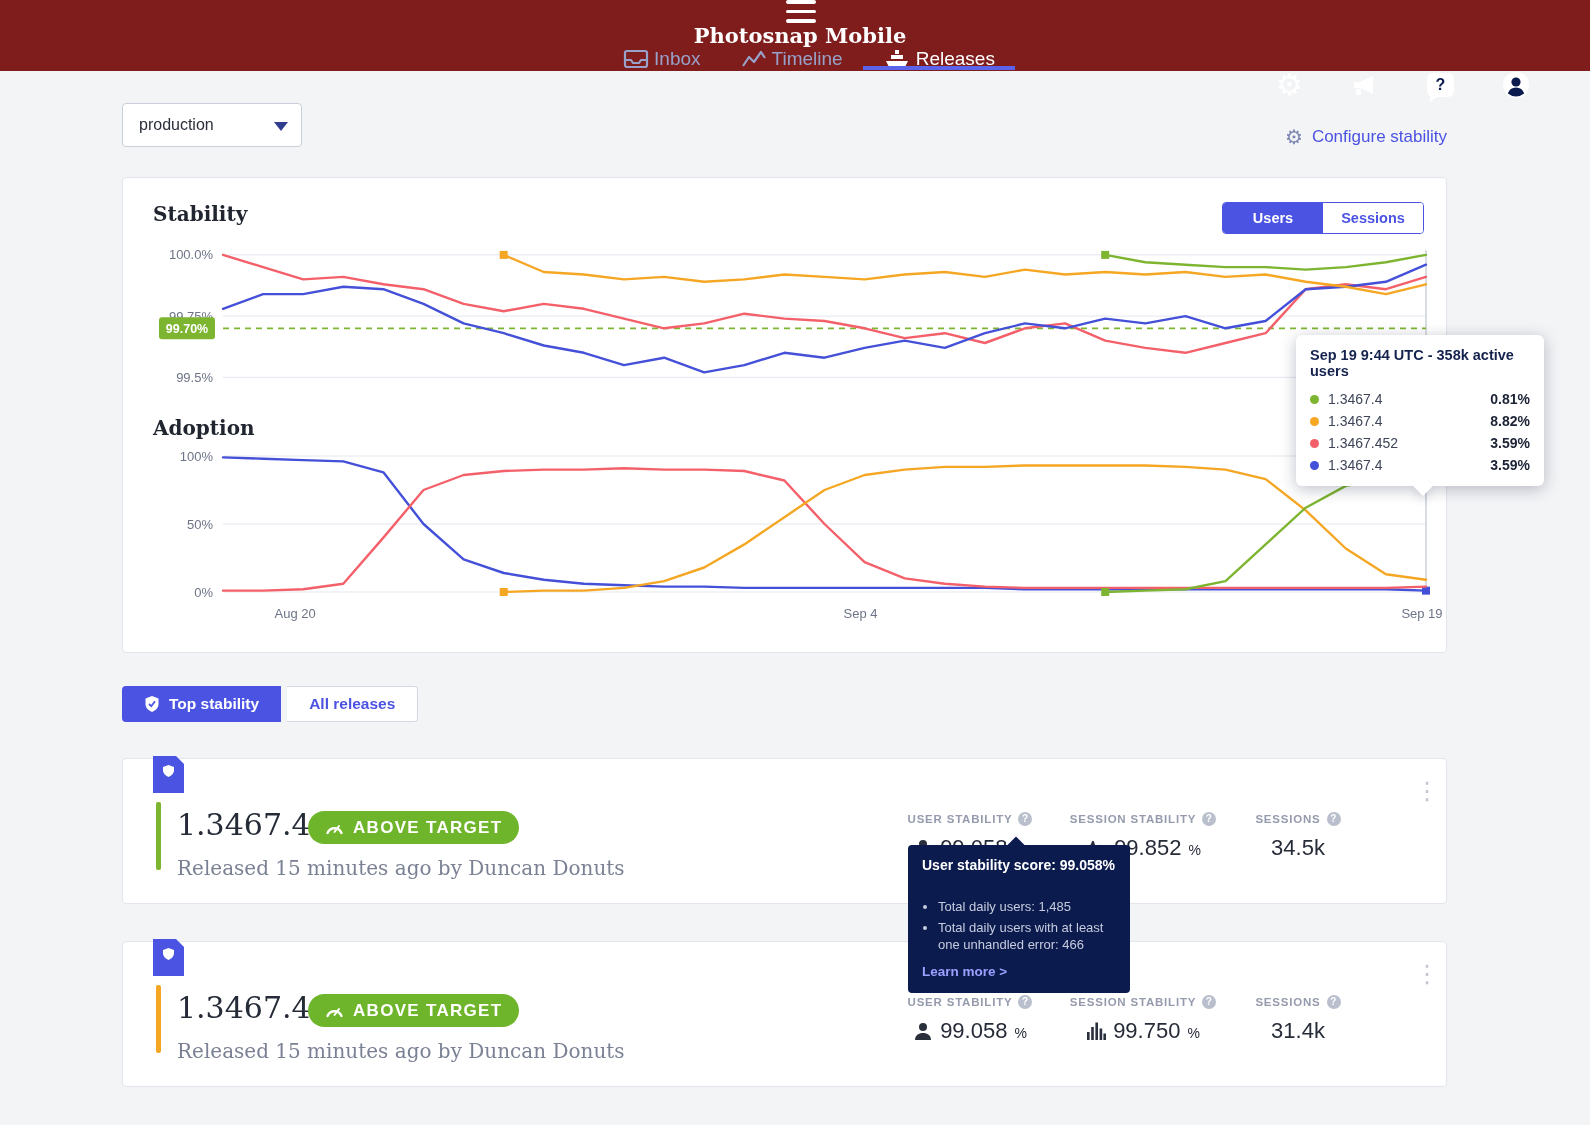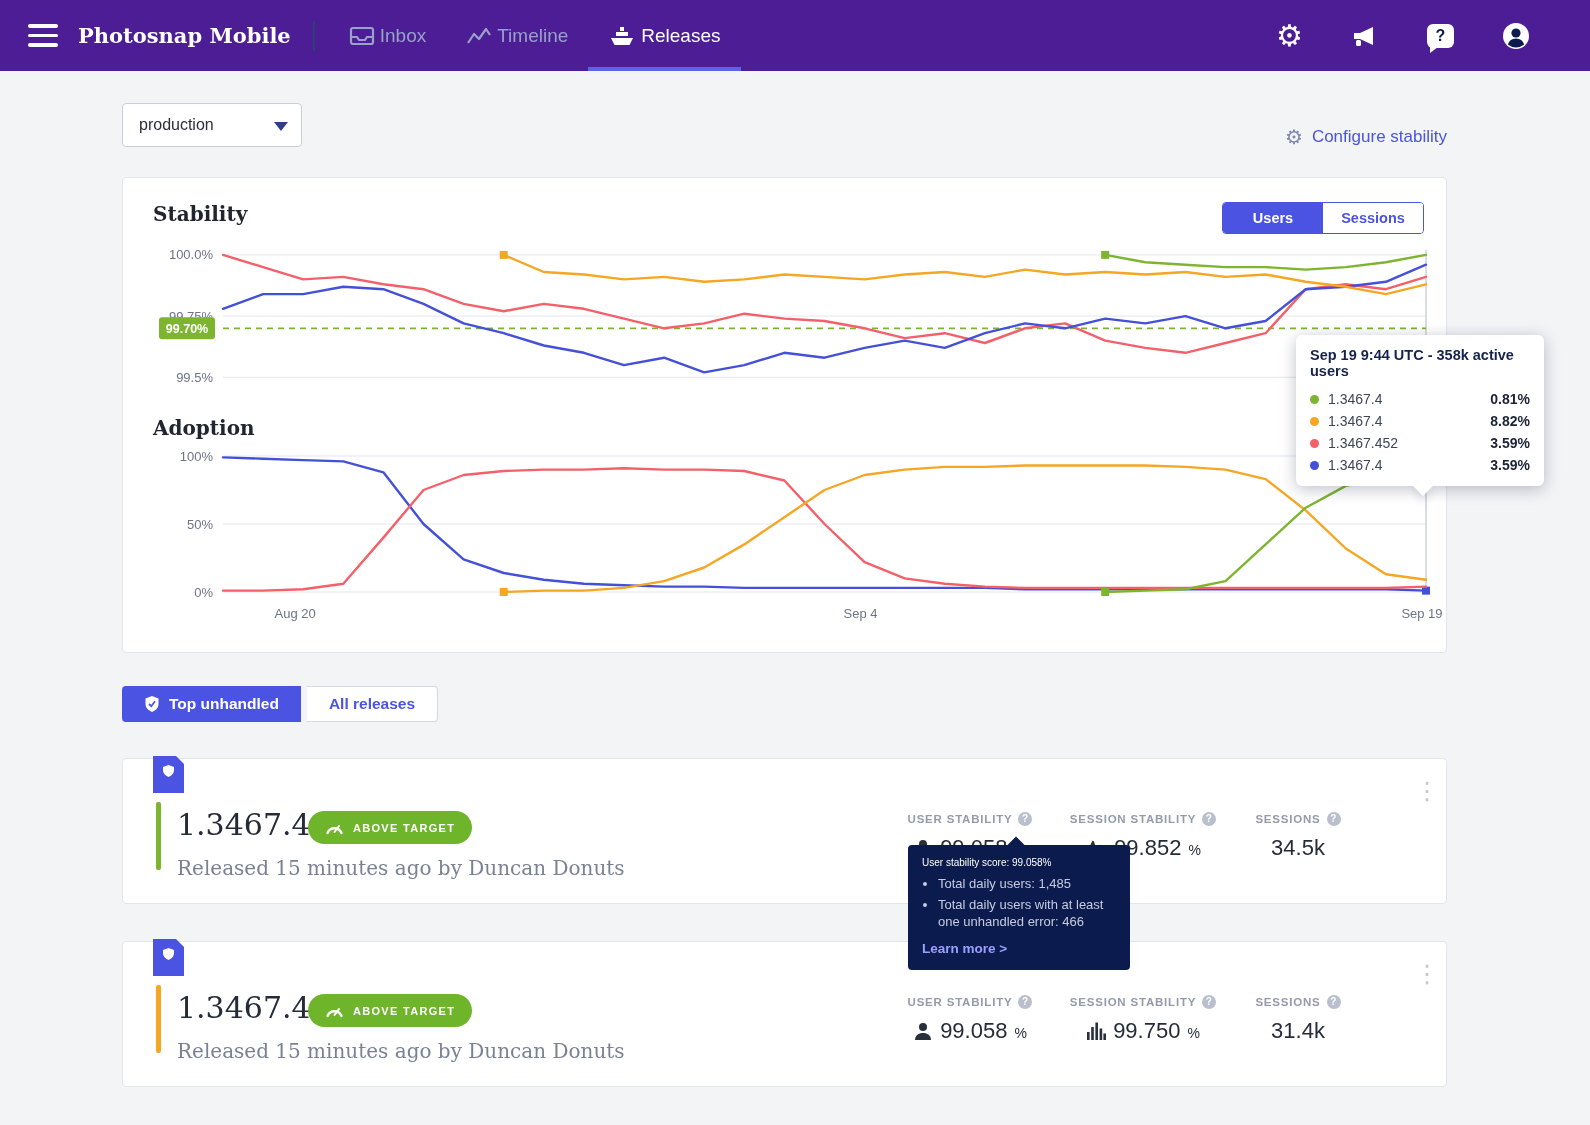--- a/index.html
+++ b/index.html
@@ -5,21 +5,21 @@
   * { box-sizing: border-box; }
   html,body { margin:0; padding:0; }
   body {
     width:1590px; height:1125px; position:relative; overflow:hidden;
     background:#f3f4f6; color:#2a2f3c;
     font-family:"Liberation Sans", sans-serif;
   }
   .serif { font-family:"DejaVu Serif", serif; }
 
   
-  .topnav { height:71px; background:#4c1d95; display:flex; align-items:center; padding-left:28px; }
+  .topnav { height:71px; background:#7f1d1d; display:flex; align-items:center; padding-left:28px;flex-direction:column; }
   .hamburger { display:flex; flex-direction:column; gap:6px; margin-right:16px; cursor:pointer; }
   .hamburger span { width:30px; height:3.5px; background:#fff; border-radius:2px; }
   .brand { color:#fff; font-size:21px; font-weight:bold; margin:0 22px 0 4px; }
   .nav-divider { width:2px; height:30px; background:#2e3f73; margin-right:14px; }
   .nav-tabs { display:flex; height:100%; }
   .nav-tab { display:flex; align-items:center; gap:5px; padding:0 20px; height:100%;
              color:#98a1c8; font-size:19px; position:relative; cursor:pointer; }
   .nav-tab.active { color:#fff; }
   .nav-tab.active::after { content:""; position:absolute; left:0; right:0; bottom:0; height:4px; background:#5b63ea; }
   .nav-icons { margin-left:auto; display:flex; align-items:center; gap:48px; padding-right:60px; }
@@ -75,42 +75,42 @@
 
   
   .release-card { width:1325px; height:146px; margin-left:122px; background:#fff;
                   border:1px solid #e2e5ec; border-radius:4px; position:relative; }
   .rc1 { margin-top:36px; } .rc2 { margin-top:37px; }
   .rc-badge { position:absolute; left:30px; top:-3px; }
   .accent-bar { position:absolute; left:33px; top:43px; width:5px; height:68px; border-radius:2px; }
   .rc-version { position:absolute; left:54px; top:48px; font-size:30px; color:#262b38; }
   .rc-pill { position:absolute; left:185px; top:52px; height:33px; border-radius:17px; background:#6fb52c;
              color:#fff; display:flex; align-items:center; gap:9px; padding:0 17px;
-             font-size:11px; font-weight:bold; letter-spacing:1.3px; }
+             font-size:17px; font-weight:bold; letter-spacing:1.3px; }
   .rc-sub { position:absolute; left:54px; top:97px; font-size:20px; color:#7b8194; }
   .stat-col { position:absolute; top:53px; text-align:center; }
   .sc-user { left:772px; width:150px; } .sc-session { left:945px; width:150px; } .sc-sessions { left:1105px; width:140px; }
   .stat-label { font-size:11.5px; font-weight:bold; letter-spacing:.8px; color:#959bac;
                 display:flex; align-items:center; justify-content:center; gap:6px; }
   .q-icon { width:14px; height:14px; border-radius:50%; background:#b9bfcc; color:#fff;
             font-size:10px; line-height:14px; text-align:center; font-weight:bold; cursor:pointer; }
   .q-icon::before { content:"?"; }
   .stat-value { margin-top:9px; font-size:22px; color:#262b38;
                 display:flex; align-items:baseline; justify-content:center; gap:7px; }
   .stat-value .s-icon { align-self:center; display:flex; }
   .stat-unit { font-size:14px; }
   .kebab { position:absolute; left:1292px; top:20px; color:#c3c7d1; font-size:24px; line-height:24px; cursor:pointer; }
   .kebab::before { content:"\22EE"; }
 
   
   .stability-tooltip { position:absolute; left:785px; top:86px; width:222px; background:#0c1b4d; border-radius:4px;
                        padding:12px 14px 13px; z-index:6; color:#fff; }
   .stability-tooltip::before { content:""; position:absolute; top:-6px; left:102px; width:12px; height:12px;
                                background:#0c1b4d; transform:rotate(45deg); }
-  .st-title { font-size:10px; font-weight:normal; margin-bottom:7px; }
+  .st-title { font-size:14px; font-weight:bold; margin-bottom:25px; }
   .st-list { margin:0; padding-left:16px; font-size:13px; color:#c6cbdf; line-height:1.35; }
   .st-list li { margin-bottom:3px; }
   .st-link { display:inline-block; margin-top:7px; font-size:13.5px; font-weight:bold; color:#9aa0ff; cursor:pointer; }
 </style>
 </head>
 <body>
 
 <div class="topnav">
   <div class="hamburger">
       <span></span>
@@ -252,21 +252,21 @@
     </div>
   </div>
 </div>
 
 <div class="releases-toggle">
   <div class="rt-btn rt-top">
     <svg width="16" height="18" viewBox="0 0 16 18">
       <path d="M8 1l6.5 2.5V9c0 3.6-2.6 6.2-6.5 8C4.1 15.2 1.5 12.6 1.5 9V3.5z" fill="#fff"></path>
       <polyline points="5,9 7.3,11.2 11,6.3" fill="none" stroke="#4b53e2" stroke-width="1.8"></polyline>
     </svg>
-    <span>Top unhandled</span>
+    <span>Top stability</span>
   </div>
   <div class="rt-btn rt-all">
     <span>All releases</span>
   </div>
 </div>
 
 <div class="release-card rc1">
   <svg class="rc-badge" width="31" height="37" viewBox="0 0 31 37">
     <polygon points="0,0 23,0 31,8 31,37 0,37" fill="#4b53e2"></polygon>
     <path d="M15.5 9l5.5 2.1v3.2c0 3-2.2 5.2-5.5 6.7-3.3-1.5-5.5-3.7-5.5-6.7v-3.2z" fill="#fff"></path>

